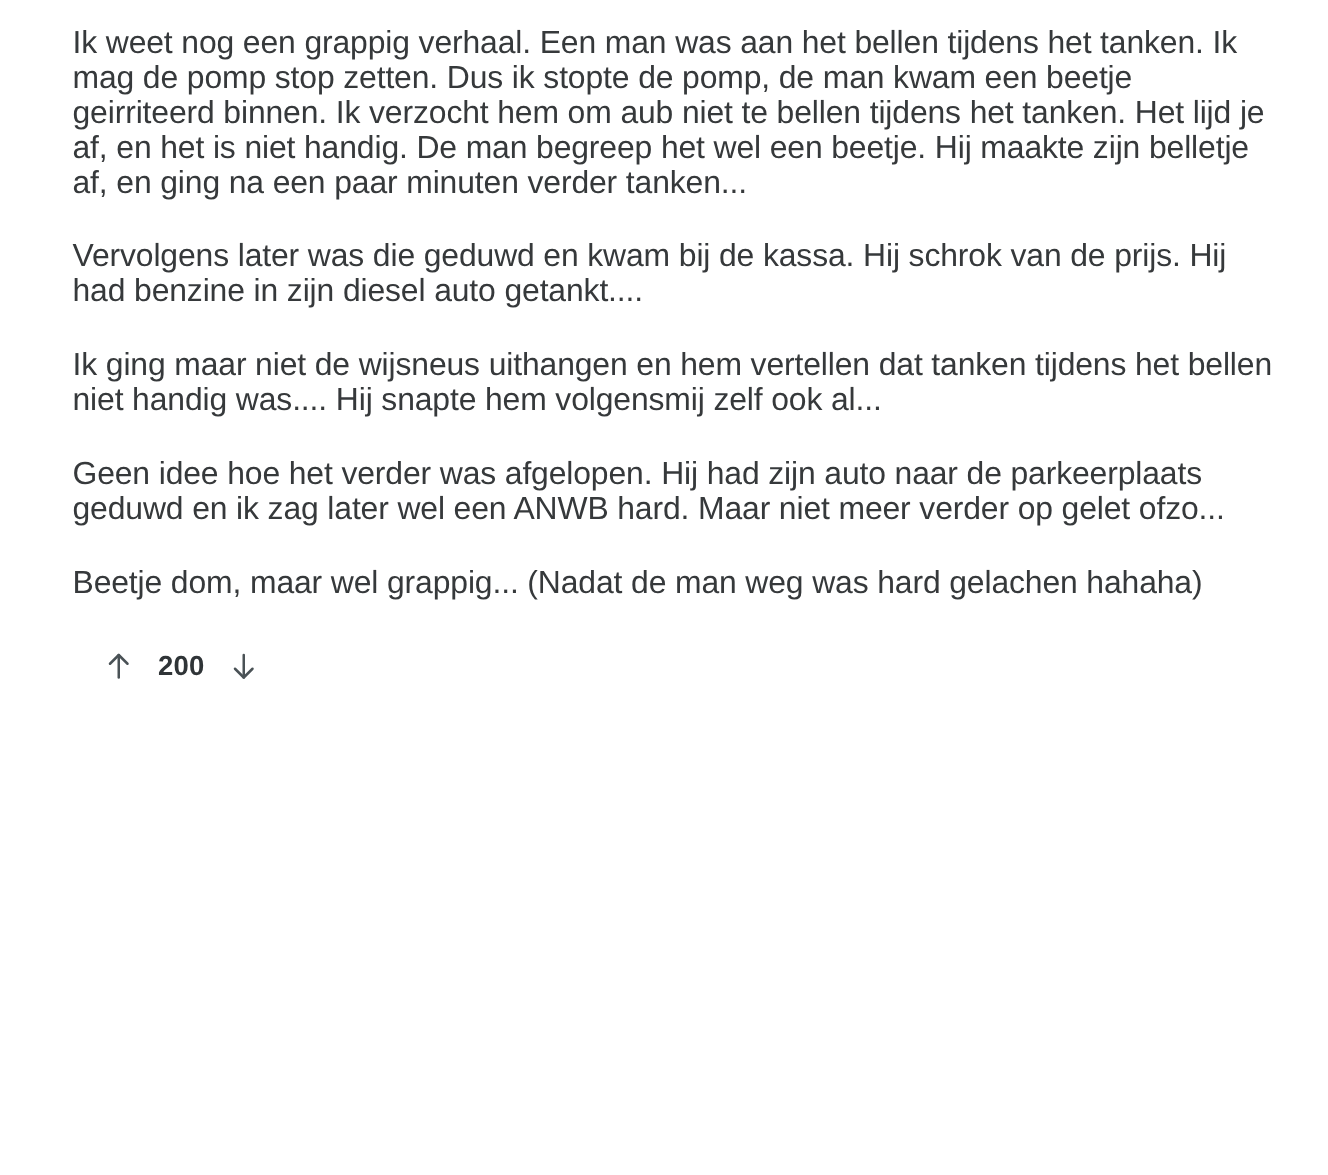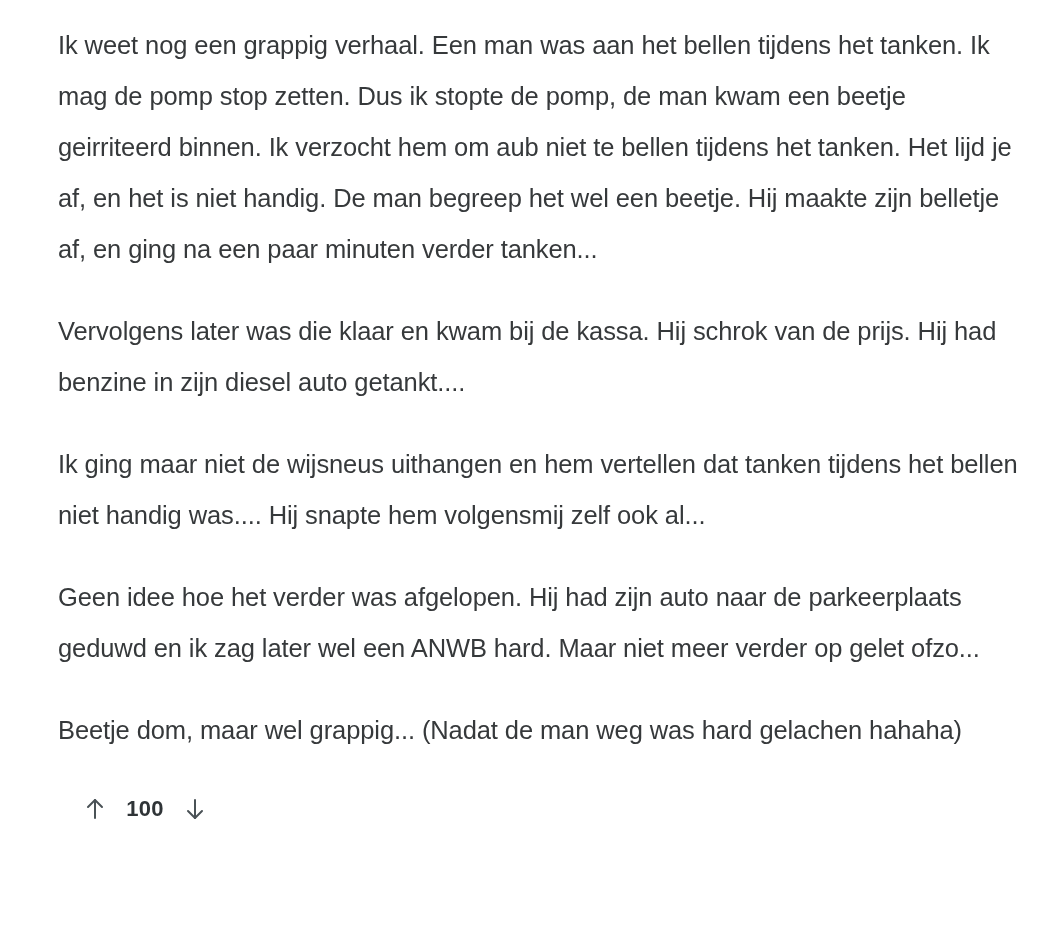--- a/index.html
+++ b/index.html
@@ -13,21 +13,21 @@
     font-family: "Liberation Sans", sans-serif;
     color: #2f3437;
     -webkit-font-smoothing: antialiased;
   }
   .post {
     padding: 20px 36px 0 58px;
     box-sizing: border-box;
   }
   .post-paragraph {
     font-size: 25.5px;
-    line-height: 51px;
+    line-height: 28px;
     color: #36393b;
     margin: 0 0 31px 0;
     letter-spacing: -0.1px;
     font-weight: 400;
     max-width: 980px;
   }
   .post-paragraph:last-of-type {
     margin-bottom: 32px;
   }
   .vote-bar {
@@ -55,33 +55,33 @@
     letter-spacing: 0.2px;
     min-width: 46px;
     text-align: center;
   }
 </style>
 </head>
 <body>
 
 <div class="post">
   <p class="post-paragraph">Ik weet nog een grappig verhaal. Een man was aan het bellen tijdens het tanken. Ik mag de pomp stop zetten. Dus ik stopte de pomp, de man kwam een beetje geirriteerd binnen. Ik verzocht hem om aub niet te bellen tijdens het tanken. Het lijd je af, en het is niet handig. De man begreep het wel een beetje. Hij maakte zijn belletje af, en ging na een paar minuten verder tanken...</p>
-  <p class="post-paragraph">Vervolgens later was die klaar en kwam bij de kassa. Hij schrok van de prijs. Hij had benzine in zijn diesel auto getankt....</p>
+  <p class="post-paragraph">Vervolgens later was die geduwd en kwam bij de kassa. Hij schrok van de prijs. Hij had benzine in zijn diesel auto getankt....</p>
   <p class="post-paragraph">Ik ging maar niet de wijsneus uithangen en hem vertellen dat tanken tijdens het bellen niet handig was.... Hij snapte hem volgensmij zelf ook al...</p>
   <p class="post-paragraph">Geen idee hoe het verder was afgelopen. Hij had zijn auto naar de parkeerplaats geduwd en ik zag later wel een ANWB hard. Maar niet meer verder op gelet ofzo...</p>
   <p class="post-paragraph">Beetje dom, maar wel grappig... (Nadat de man weg was hard gelachen hahaha)</p>
 
   <div class="vote-bar">
     <span class="vote-icon">
       <svg width="24" height="26" viewBox="0 0 24 26" fill="none" stroke="currentColor" stroke-width="2" stroke-linecap="round" stroke-linejoin="round">
         <path d="M12 22 L12 4"></path>
         <path d="M5 11 L12 4 L19 11"></path>
       </svg>
     </span>
-    <span class="vote-count">100</span>
+    <span class="vote-count">200</span>
     <span class="vote-icon">
       <svg width="24" height="26" viewBox="0 0 24 26" fill="none" stroke="currentColor" stroke-width="2" stroke-linecap="round" stroke-linejoin="round">
         <path d="M12 4 L12 22"></path>
         <path d="M5 15 L12 22 L19 15"></path>
       </svg>
     </span>
   </div>
 </div>
 
 </body></html>

